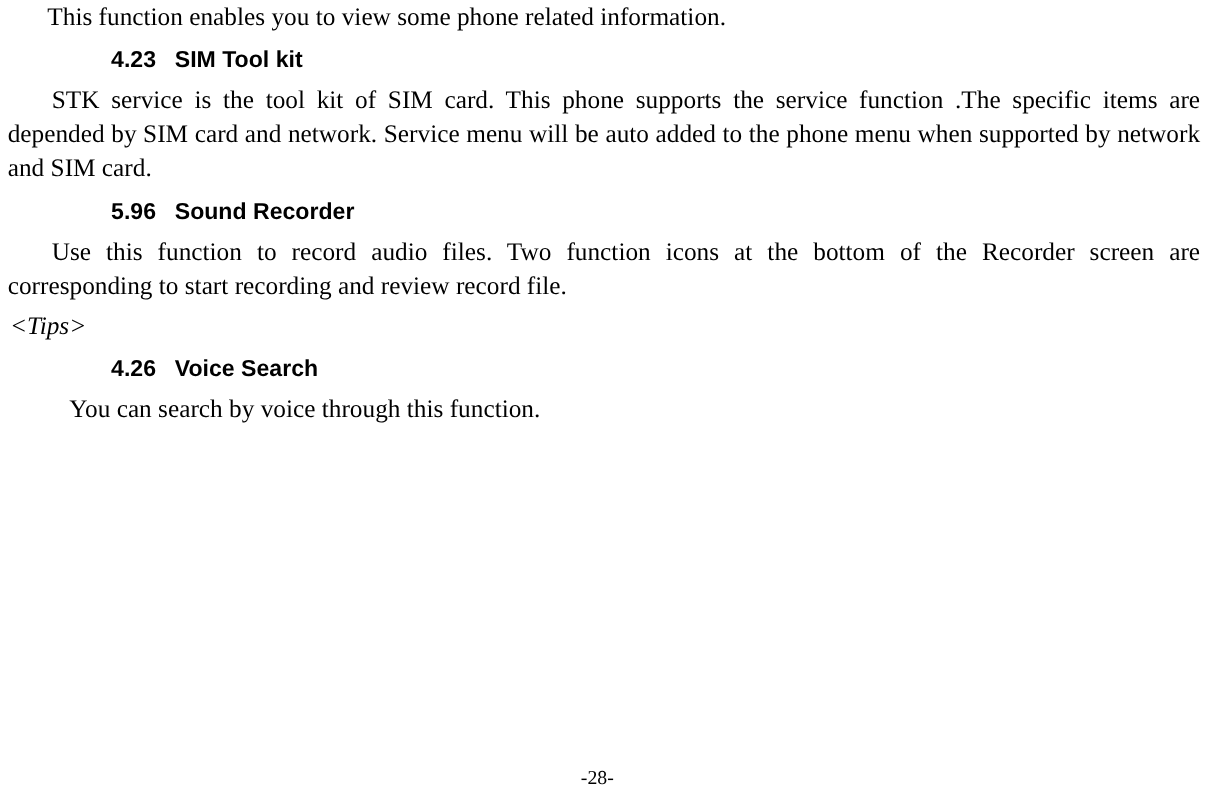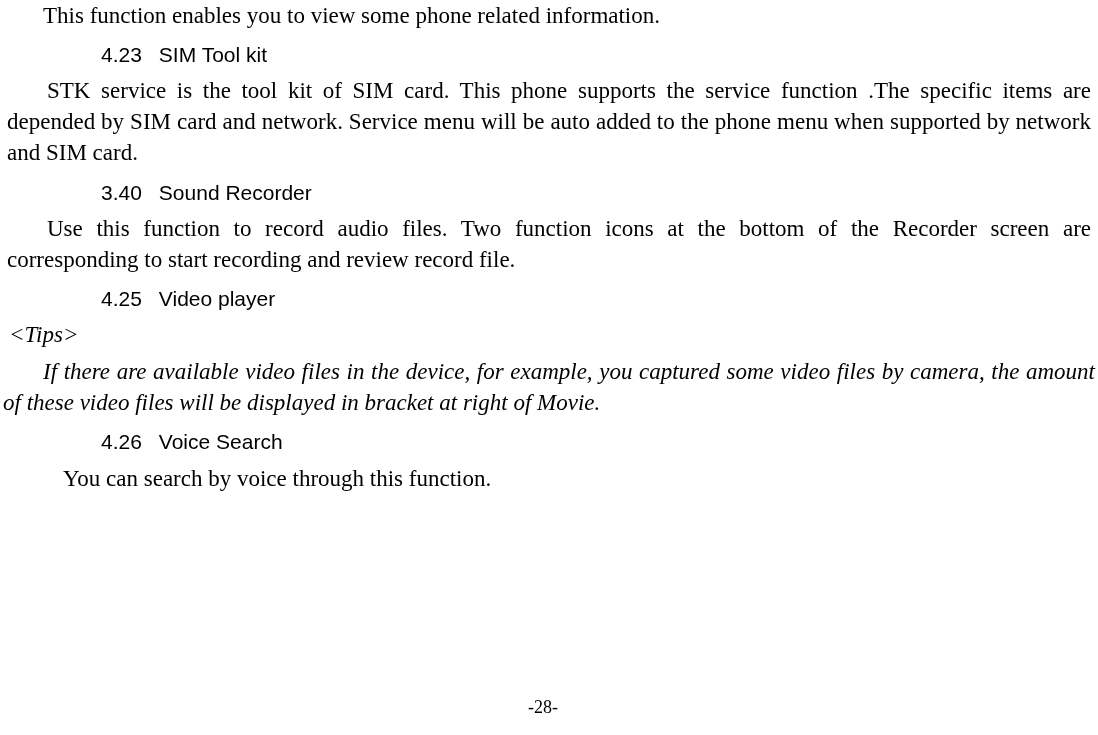--- a/index.html
+++ b/index.html
@@ -29,21 +29,21 @@
     text-align: justify;
   }
   .para-justify {
     text-indent: 40px;
     margin: 4px;
     text-align: justify;
     text-justify: inter-word;
   }
   .heading {
     font-family: Arial, Helvetica, sans-serif;
-    font-weight: normal;
+    font-weight: bold;
     font-size: 21px;
     margin: 10px 0 6px 98px;
   }
   .heading .num {
     display: inline-block;
     min-width: 52px;
   }
   .tips {
     font-style: italic;
     margin: 6px;
@@ -71,31 +71,26 @@
 
     <p class="para">This function enables you to view some phone related information.</p>
 
     <div class="heading">
       <span class="num">4.23</span>
       <span>SIM Tool kit</span>
     </div>
     <p class="para-justify">STK service is the tool kit of SIM card. This phone supports the service function .The specific items are depended by SIM card and network. Service menu will be auto added to the phone menu when supported by network and SIM card.</p>
 
     <div class="heading">
-      <span class="num">3.40</span>
+      <span class="num">5.96</span>
       <span>Sound Recorder</span>
     </div>
     <p class="para-justify">Use this function to record audio files. Two function icons at the bottom of the Recorder screen are corresponding to start recording and review record file.</p>
 
-    <div class="heading">
-      <span class="num">4.25</span>
-      <span>Video player</span>
-    </div>
     <p class="tips">&lt;Tips&gt;</p>
-    <p class="tips-body">If there are available video files in the device, for example, you captured some video files by camera, the amount of these video files will be displayed in bracket at right of Movie.</p>
 
     <div class="heading">
       <span class="num">4.26</span>
       <span>Voice Search</span>
     </div>
     <p class="para" style="text-indent:60px;">You can search by voice through this function.</p>
 
   </div>
 
   <div class="page-number">-28-</div>

